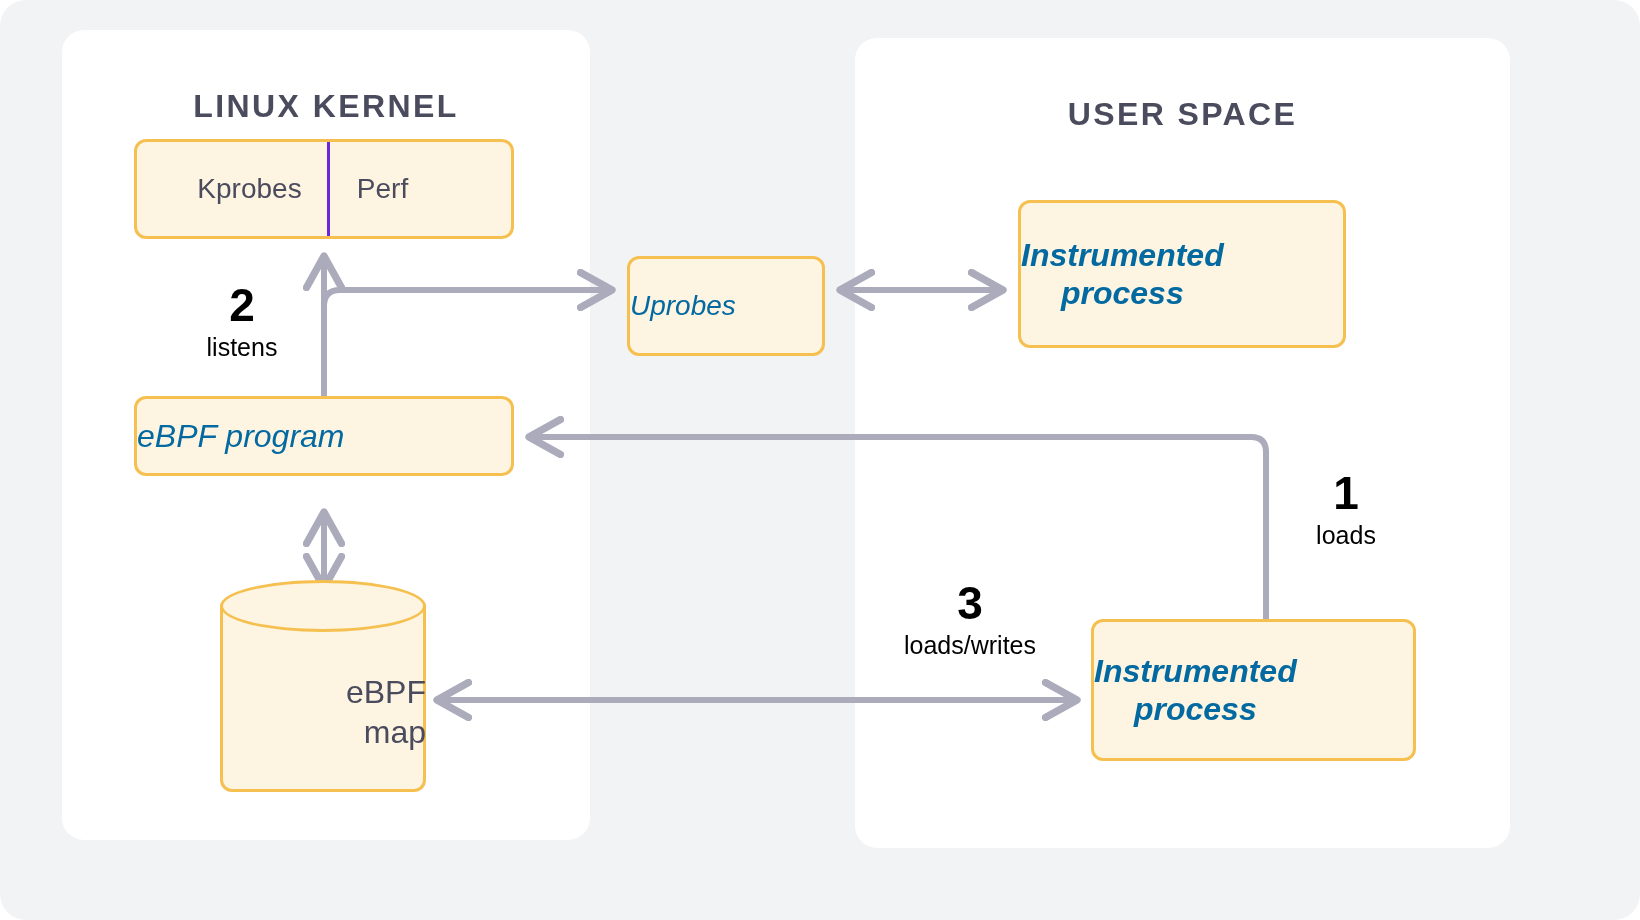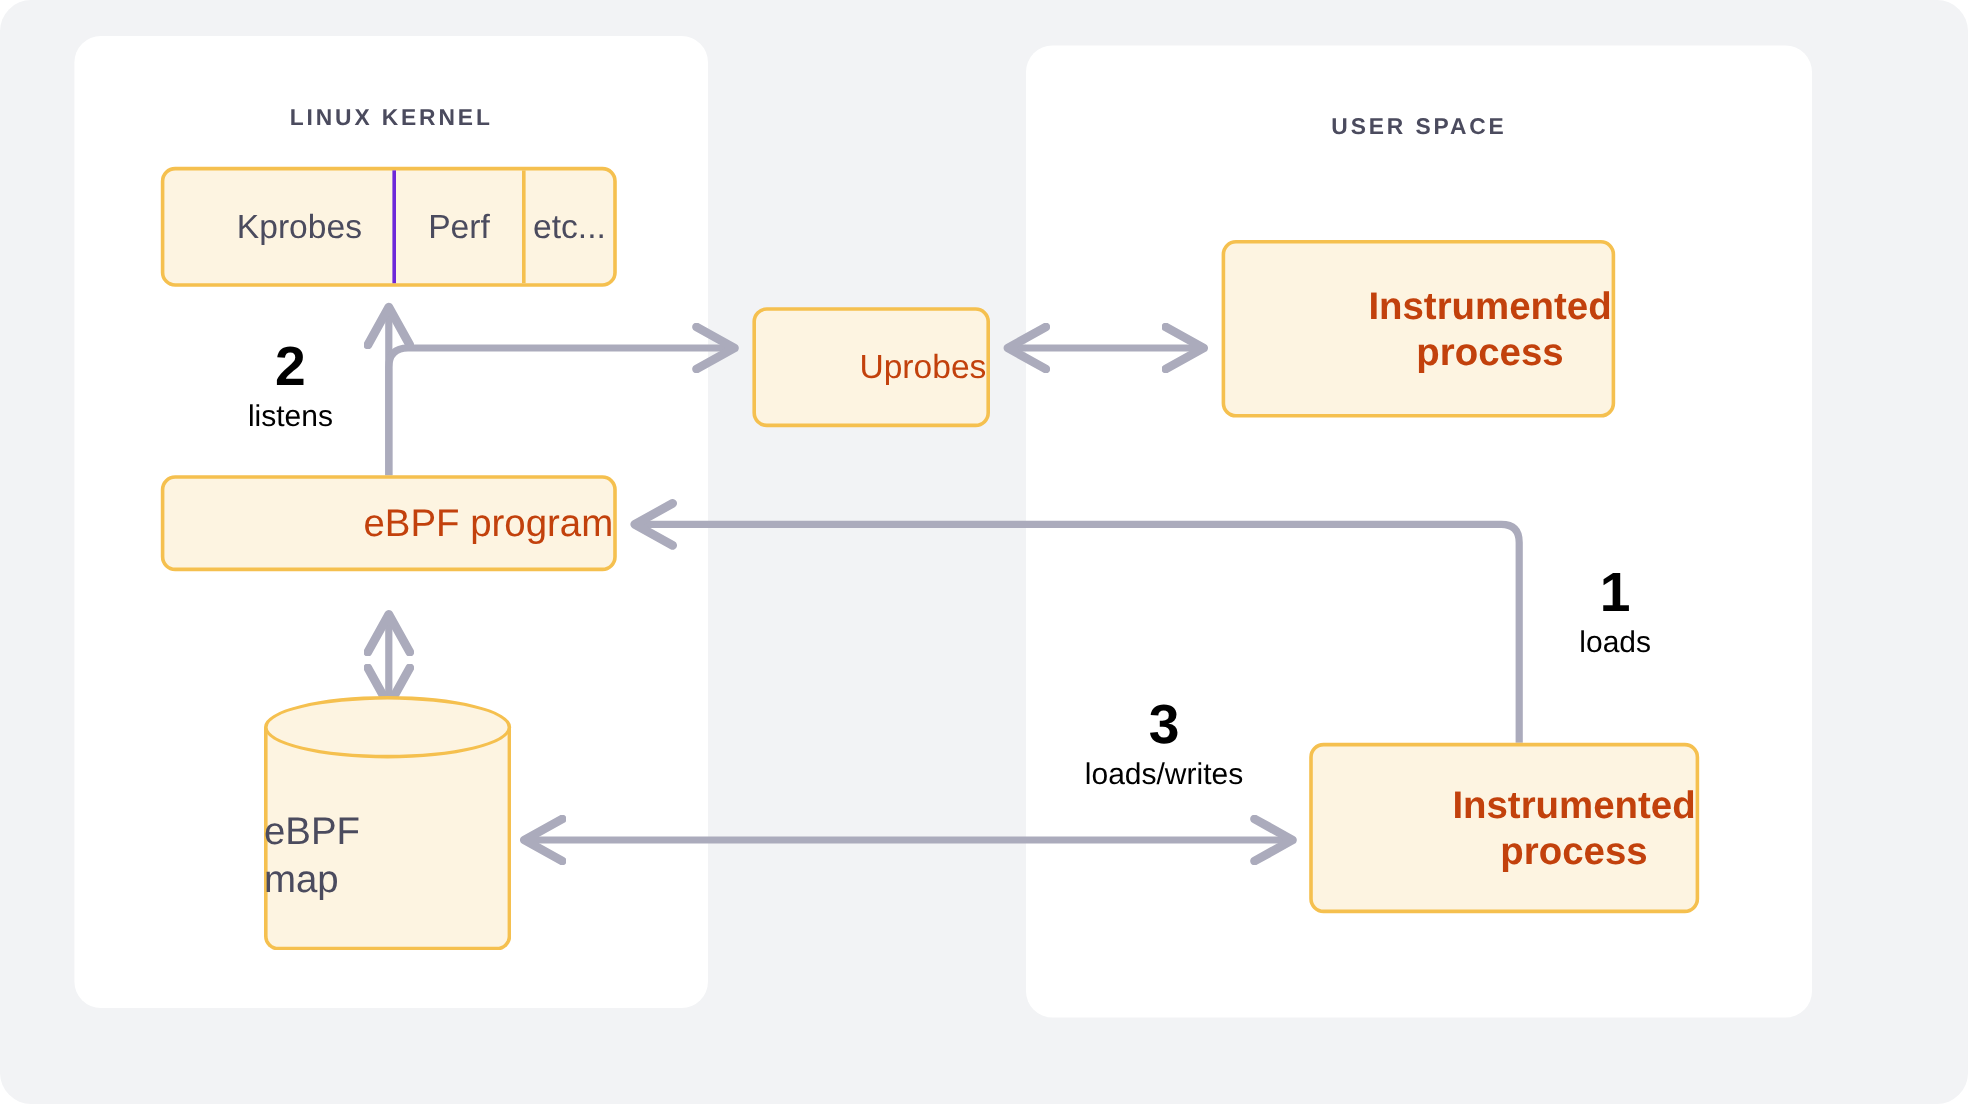--- a/index.html
+++ b/index.html
@@ -30,40 +30,41 @@
     border-radius: 22px;
   }
   #panel-kernel { left: 62px;  top: 30px; width: 528px; height: 810px; }
   #panel-user   { left: 855px; top: 38px; width: 655px; height: 810px; }
 
   .panel-title {
     position: absolute;
     top: 58px;
     width: 100%;
     text-align: center;
-    font-size: 19px;
+    font-size: 32px;
     font-weight: bold;
     letter-spacing: 2.4px;
     color: #4b4b5e;
     white-space: nowrap;
   }
 
   
   .node {
     position: absolute;
     background: #fdf4e1;
     border: 3px solid #f5c04f;
     border-radius: 12px;
     box-sizing: border-box;
     display: flex;
     align-items: center;
-    justify-content: flex-end;
+    justify-content: flex-start;
     text-align: center;
-    color: #c2410c;
+    color: #0369a1;
     line-height: 1.2;
+    font-style: italic;
   }
 
   
   #probe-bar {
     position: absolute;
     left: 134px; top: 139px;
     width: 380px; height: 100px;
     background: #fdf4e1;
     border: 3px solid #f5c04f;
     border-radius: 12px;
@@ -130,21 +131,21 @@
     background: #fdf4e1;
     border: 3px solid #f5c04f;
     border-radius: 50%;
   }
   #node-ebpf-map .cyl-label {
     position: absolute;
     left: 0; top: 52px;
     width: 206px; height: 160px;
     display: flex;
     flex-direction: column;
-    align-items: flex-start;
+    align-items: flex-end;
     justify-content: center;
     font-size: 32px;
     color: #4b4b5e;
     line-height: 1.25;
   }
 
   
   .step {
     position: absolute;
     text-align: center;
@@ -206,21 +207,20 @@
 
       <line x1="437" y1="700" x2="1077" y2="700" marker-start="url(#arrow-start)" marker-end="url(#arrow-end)"></line>
 
       <line x1="324" y1="512" x2="324" y2="588" marker-start="url(#arrow-start)" marker-end="url(#arrow-end)"></line>
     </g>
   </svg>
 
   <div id="probe-bar">
     <div class="seg s0">Kprobes</div>
     <div class="seg s1">Perf</div>
-    <div class="seg s2">etc...</div>
   </div>
 
   <div class="node" id="node-ebpf-program">
     <span>eBPF program</span>
   </div>
 
   <div class="node" id="node-uprobes">
     <span>Uprobes</span>
   </div>
 

